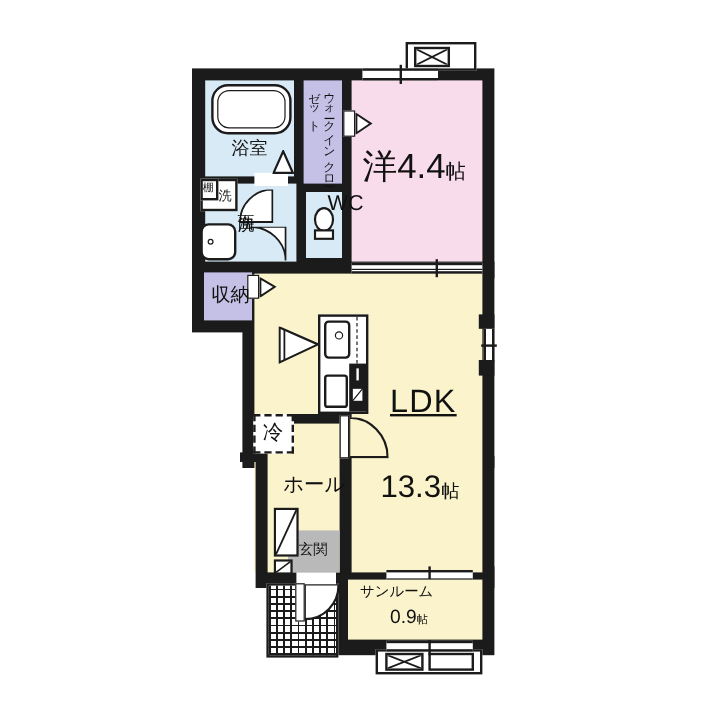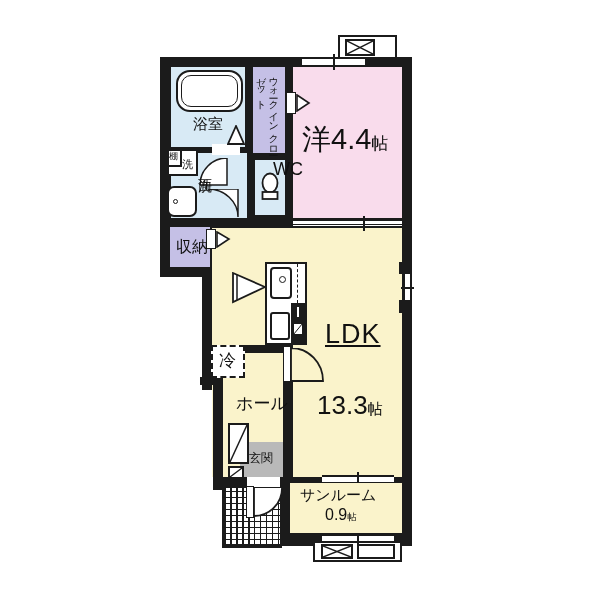--- a/index.html
+++ b/index.html
@@ -180,18 +180,18 @@
   <div class="label vtext" style="left:196px;top:168px;height:40px;font-size:14px;">洗面</div>
   <div class="label" style="left:273px;top:160px;font-size:18px;">WC</div>
   <div class="label" style="left:176px;top:239px;font-size:16px;text-align:center;">収納</div>
   <div class="label" style="left:325px;top:320px;font-size:27px;letter-spacing:1px;text-decoration:underline;">LDK</div>
   <div class="label" style="left:317px;top:348px;font-size:26px;margin-top:44px;">
     <span>13.3</span><span class="unit-sm">帖</span>
   </div>
   <div class="label" style="left:219px;top:352px;font-size:17px;">冷</div>
   <div class="label" style="left:236px;top:395px;font-size:17px;">ホール</div>
   <div class="label" style="left:249px;top:452px;font-size:12px;">玄関</div>
-  <div class="label" style="left:300px;top:487px;font-size:15px;">サンルーム</div>
+  <div class="label" style="left:300px;top:487px;font-size:12px;">サンルーム</div>
   <div class="label" style="left:325px;top:507px;font-size:16px;">
     <span>0.9</span><span class="unit-sm">帖</span>
   </div>
 
 </div>
 
 </body></html>

